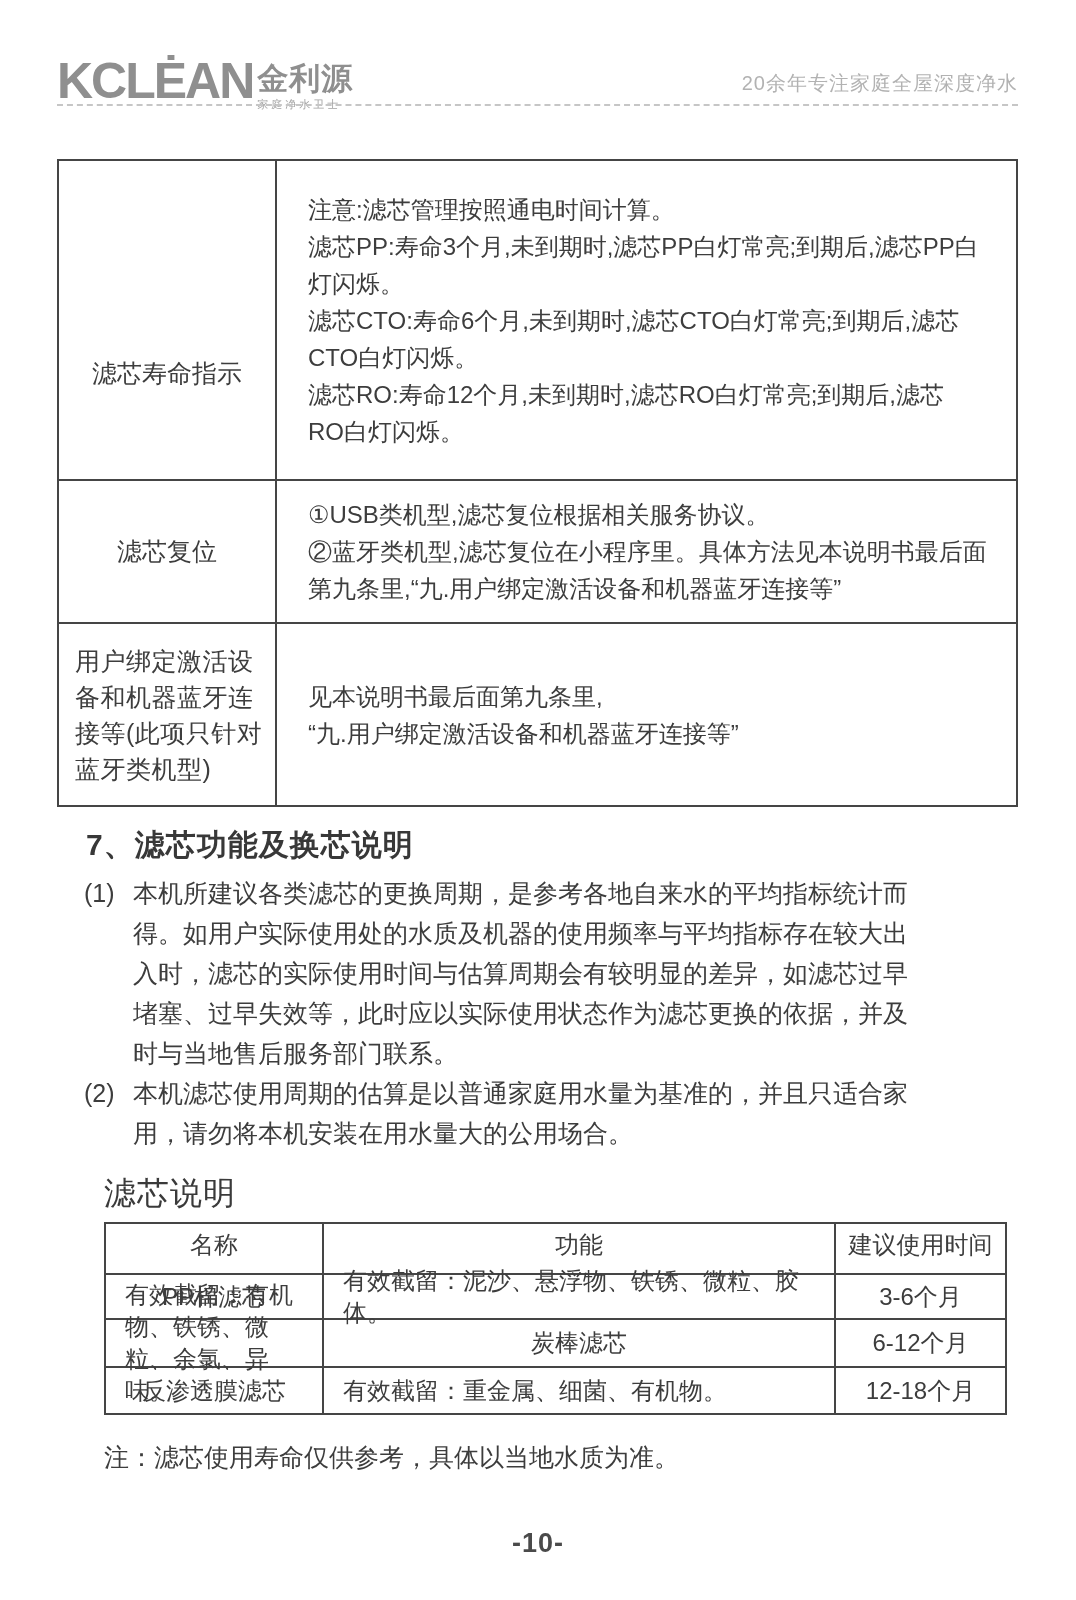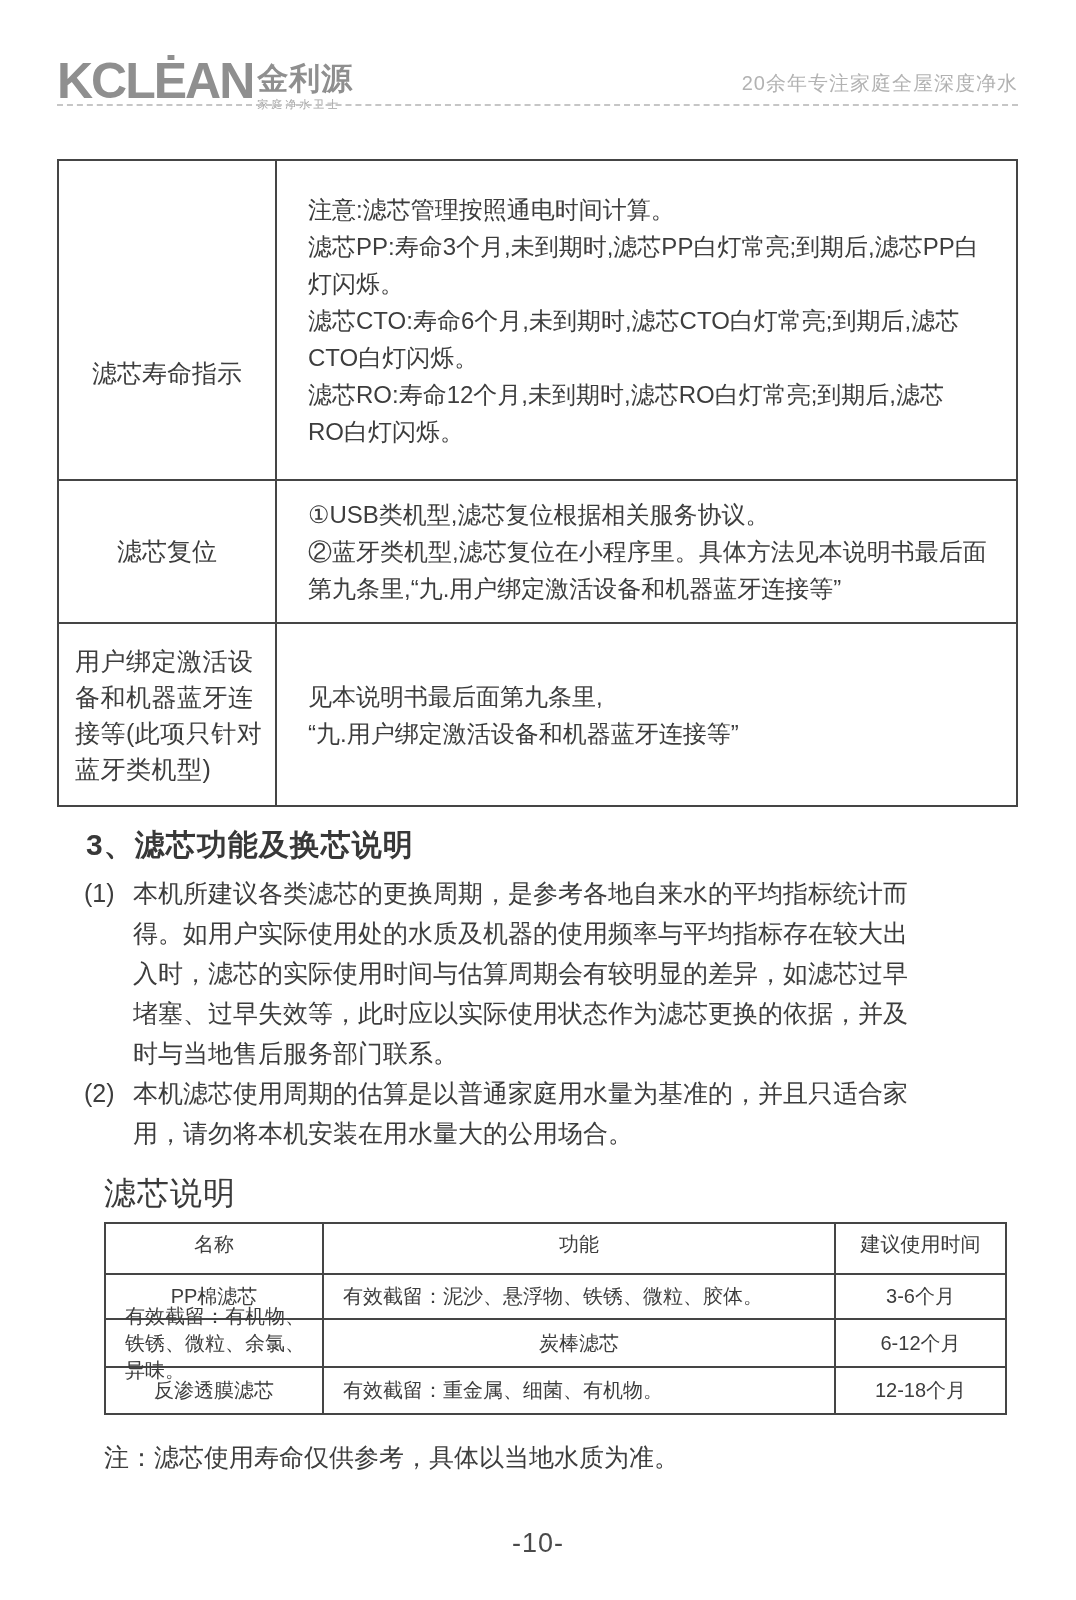--- a/index.html
+++ b/index.html
@@ -51,30 +51,30 @@
   .para .marker{display:inline-block;width:49px;vertical-align:top;}
   .para .ptext{display:inline-block;vertical-align:top;white-space:pre-line;width:820px;}
 
   
   .filter-subtitle{position:absolute;left:104px;top:1173px;font-size:32px;line-height:40px;
                    color:#3a3a3a;letter-spacing:1px;}
   .filter-table{position:absolute;left:104px;top:1222px;width:903px;
                 border:2px solid var(--border);
                 display:grid;grid-template-columns:218px 512px 1fr;
                 grid-template-rows:41px 10px 45px 48px 45px;
-                font-size:20px;}
+                font-size:24px;}
   .filter-table .fcell{display:flex;align-items:center;justify-content:center;text-align:center;}
   .filter-table .fc0,.filter-table .fc1{border-right:2px solid var(--border);}
   .filter-table .frb{border-bottom:2px solid var(--border);}
   .filter-table .fn{justify-content:flex-start;text-align:left;padding-left:19px;padding-right:6px;}
   .filter-table .spacer{border-bottom:2px solid var(--border);}
 
   .note{position:absolute;left:104px;top:1437px;font-size:25px;line-height:40px;}
   .page-number{position:absolute;left:0;top:1523px;width:100%;text-align:center;
-               font-size:27px;line-height:40px;color:#4a4a4a;letter-spacing:1px;}
+               font-size:27px;line-height:40px;color:#4a4a4a;letter-spacing:1px;font-weight:bold;}
 </style>
 </head>
 <body>
 
 <div class="page">
 
   <div class="header">
     <div class="logo">
       <span class="logo-en">KCLĖAN</span>
       <span class="logo-cn">
@@ -108,21 +108,21 @@
     <div class="cell spec-label multiline c0">
       <span>用户绑定激活设
 备和机器蓝牙连
 接等(此项只针对
 蓝牙类机型)</span>
     </div>
     <div class="cell spec-content">见本说明书最后面第九条里,
 “九.用户绑定激活设备和机器蓝牙连接等”</div>
   </div>
 
-  <div class="section-title">3、滤芯功能及换芯说明</div>
+  <div class="section-title">7、滤芯功能及换芯说明</div>
 
   <div class="para para-1">
     <span class="marker">(1)</span><span class="ptext">本机所建议各类滤芯的更换周期，是参考各地自来水的平均指标统计而
 得。如用户实际使用处的水质及机器的使用频率与平均指标存在较大出
 入时，滤芯的实际使用时间与估算周期会有较明显的差异，如滤芯过早
 堵塞、过早失效等，此时应以实际使用状态作为滤芯更换的依据，并及
 时与当地售后服务部门联系。</span>
   </div>
 
   <div class="para para-2">

